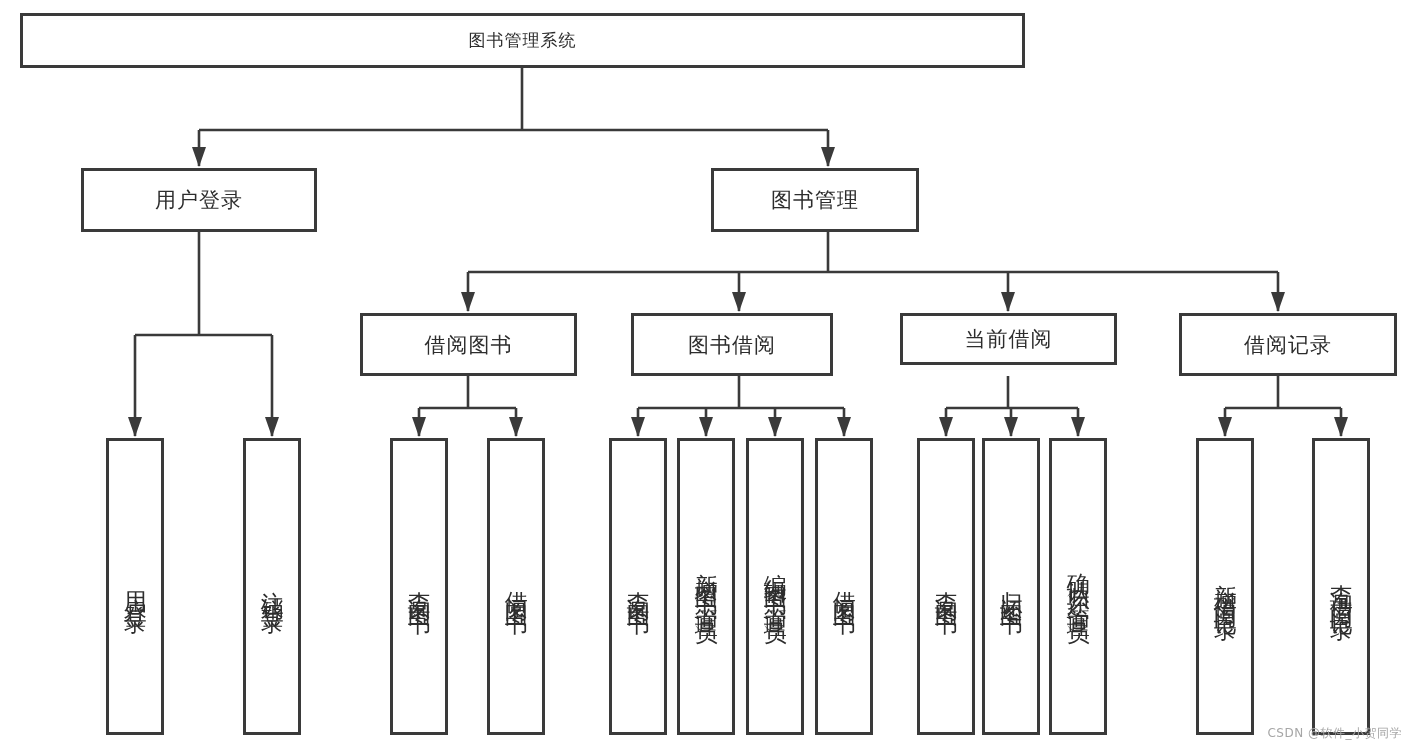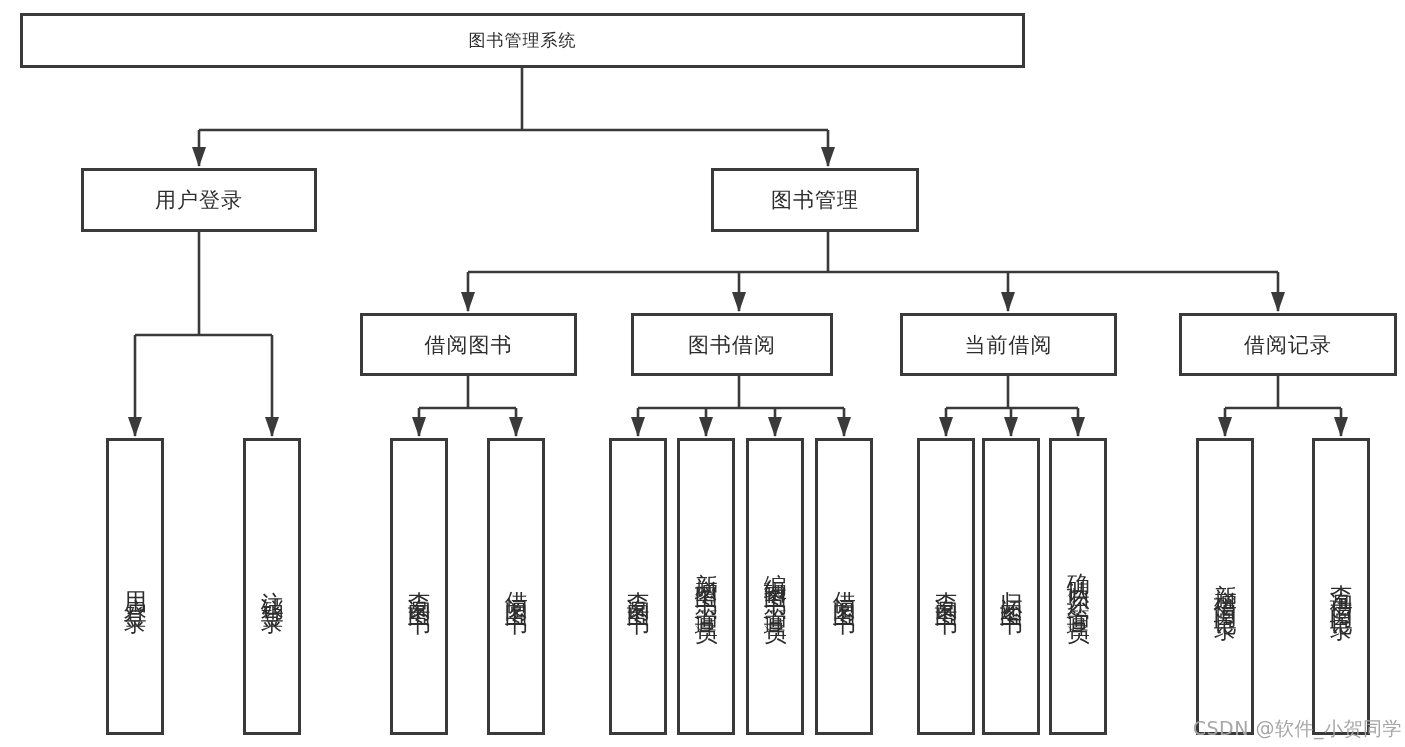--- a/index.html
+++ b/index.html
@@ -38,21 +38,21 @@
     writing-mode:vertical-rl;
     text-orientation:mixed;
     font-size:23px;
     letter-spacing:7px;
     line-height:1.1;
   }
   .watermark{
     position:absolute;
     right:3px;
     bottom:5px;
-    font-size:19px;
+    font-size:12px;
     color:var(--wm);
     letter-spacing:0.5px;
     white-space:nowrap;
   }
 </style>
 </head>
 <body>
 
 <div id="canvas">
 
@@ -114,21 +114,21 @@
   <div class="node h" style="left:711px;top:168px;width:208px;height:64px">
     <span>图书管理</span>
   </div>
 
   <div class="node h" style="left:360px;top:313px;width:217px;height:63px">
     <span>借阅图书</span>
   </div>
   <div class="node h" style="left:631px;top:313px;width:202px;height:63px">
     <span>图书借阅</span>
   </div>
-  <div class="node h" style="left:900px;top:313px;width:217px;height:63px">
+  <div class="node h" style="left:900px;top:313px;width:217px;height:52px">
     <span>当前借阅</span>
   </div>
   <div class="node h" style="left:1179px;top:313px;width:218px;height:63px">
     <span>借阅记录</span>
   </div>
 
   <div class="node v" style="left:106px;top:438px;width:58px;height:297px">
     <span>用户登录</span>
   </div>
   <div class="node v" style="left:243px;top:438px;width:58px;height:297px">

